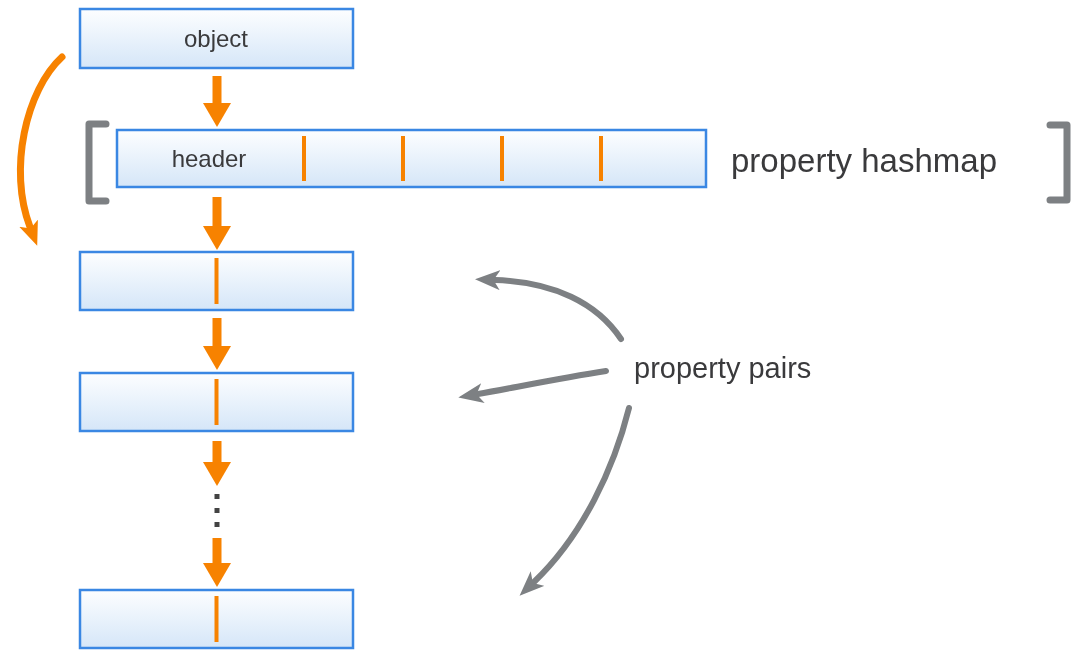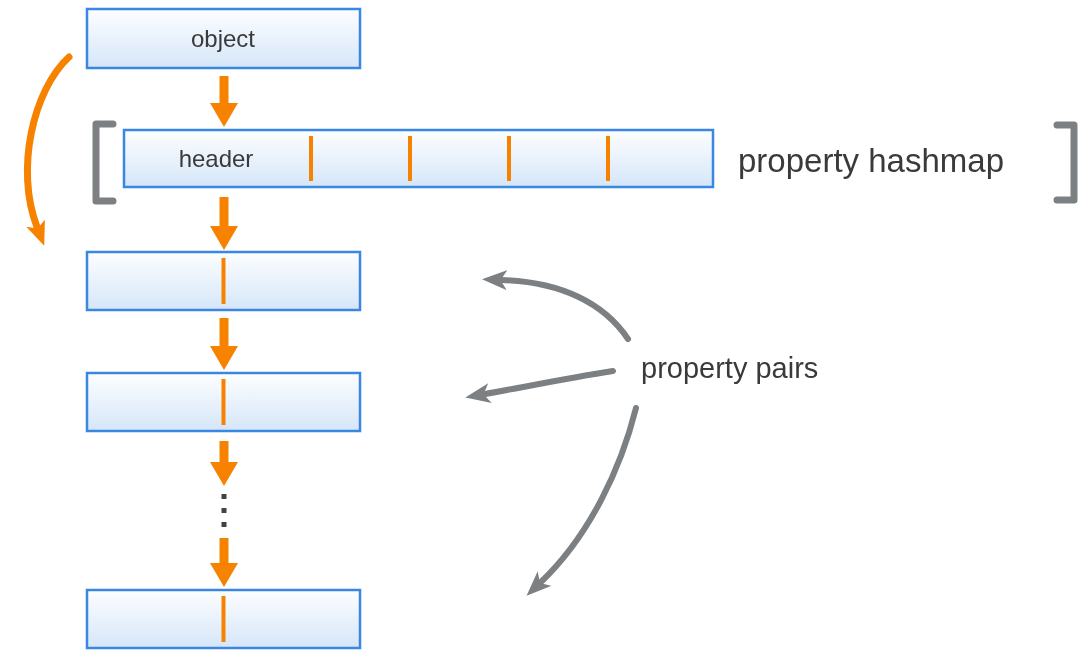--- a/index.html
+++ b/index.html
@@ -5,21 +5,20 @@
   html, body {
     margin: 0;
     padding: 0;
     background: #ffffff;
   }
   .stage {
     width: 908px;
     height: 656px;
     position: relative;
     font-family: "Liberation Sans", sans-serif;
-    margin-left: 7px;
   }
   svg { display: block; }
 
   .box {
     fill: url(#boxFill);
     stroke: var(--box_border, #3A87E3);
     stroke-width: 2.5;
   }
   stop.fill-top    { stop-color: var(--box_fill_top, #FDFEFF); }
   stop.fill-bottom { stop-color: var(--box_fill_bottom, #D5E6F8); }

